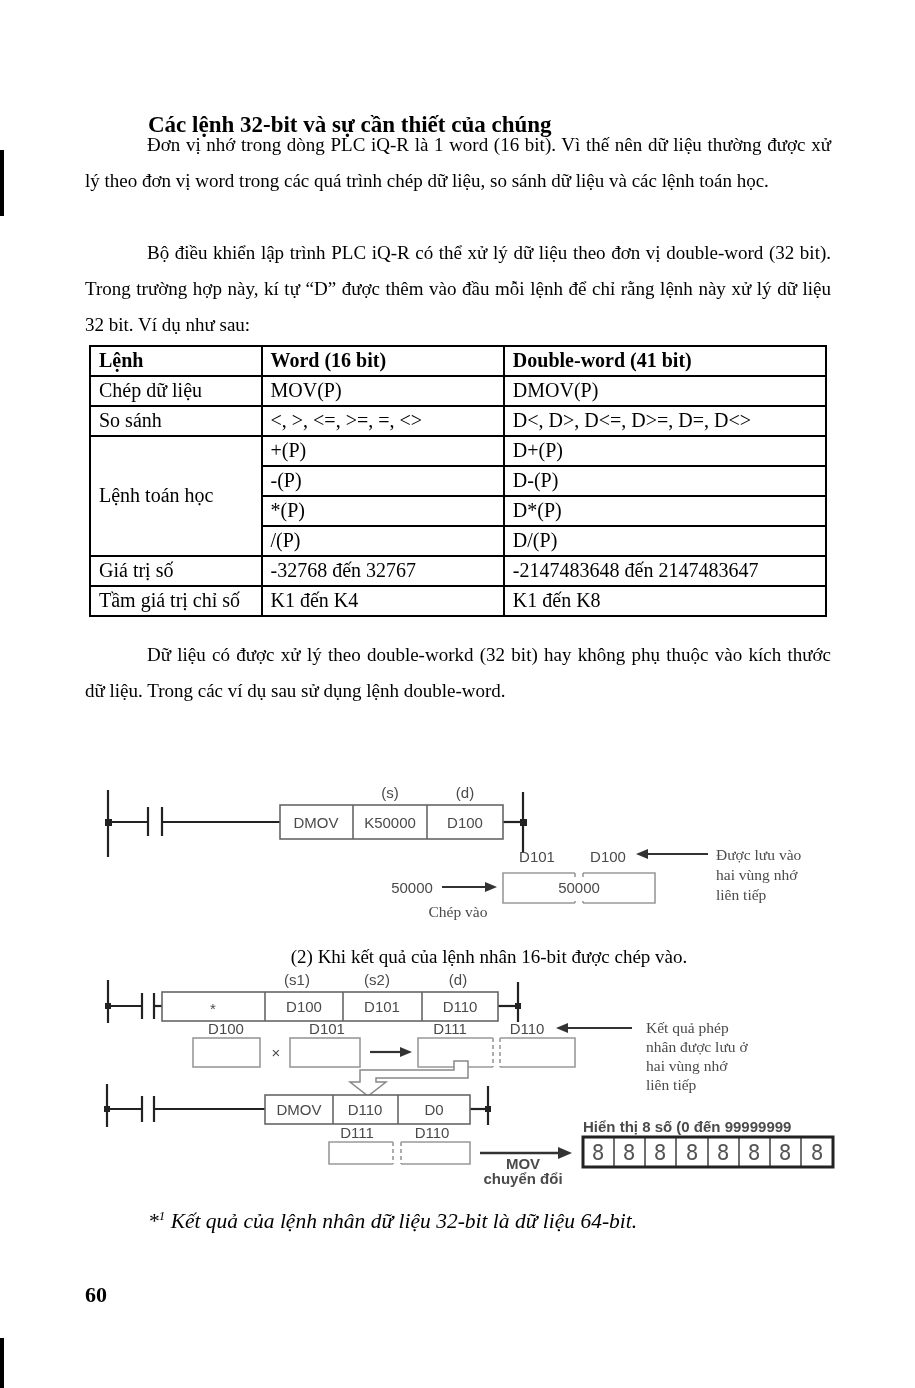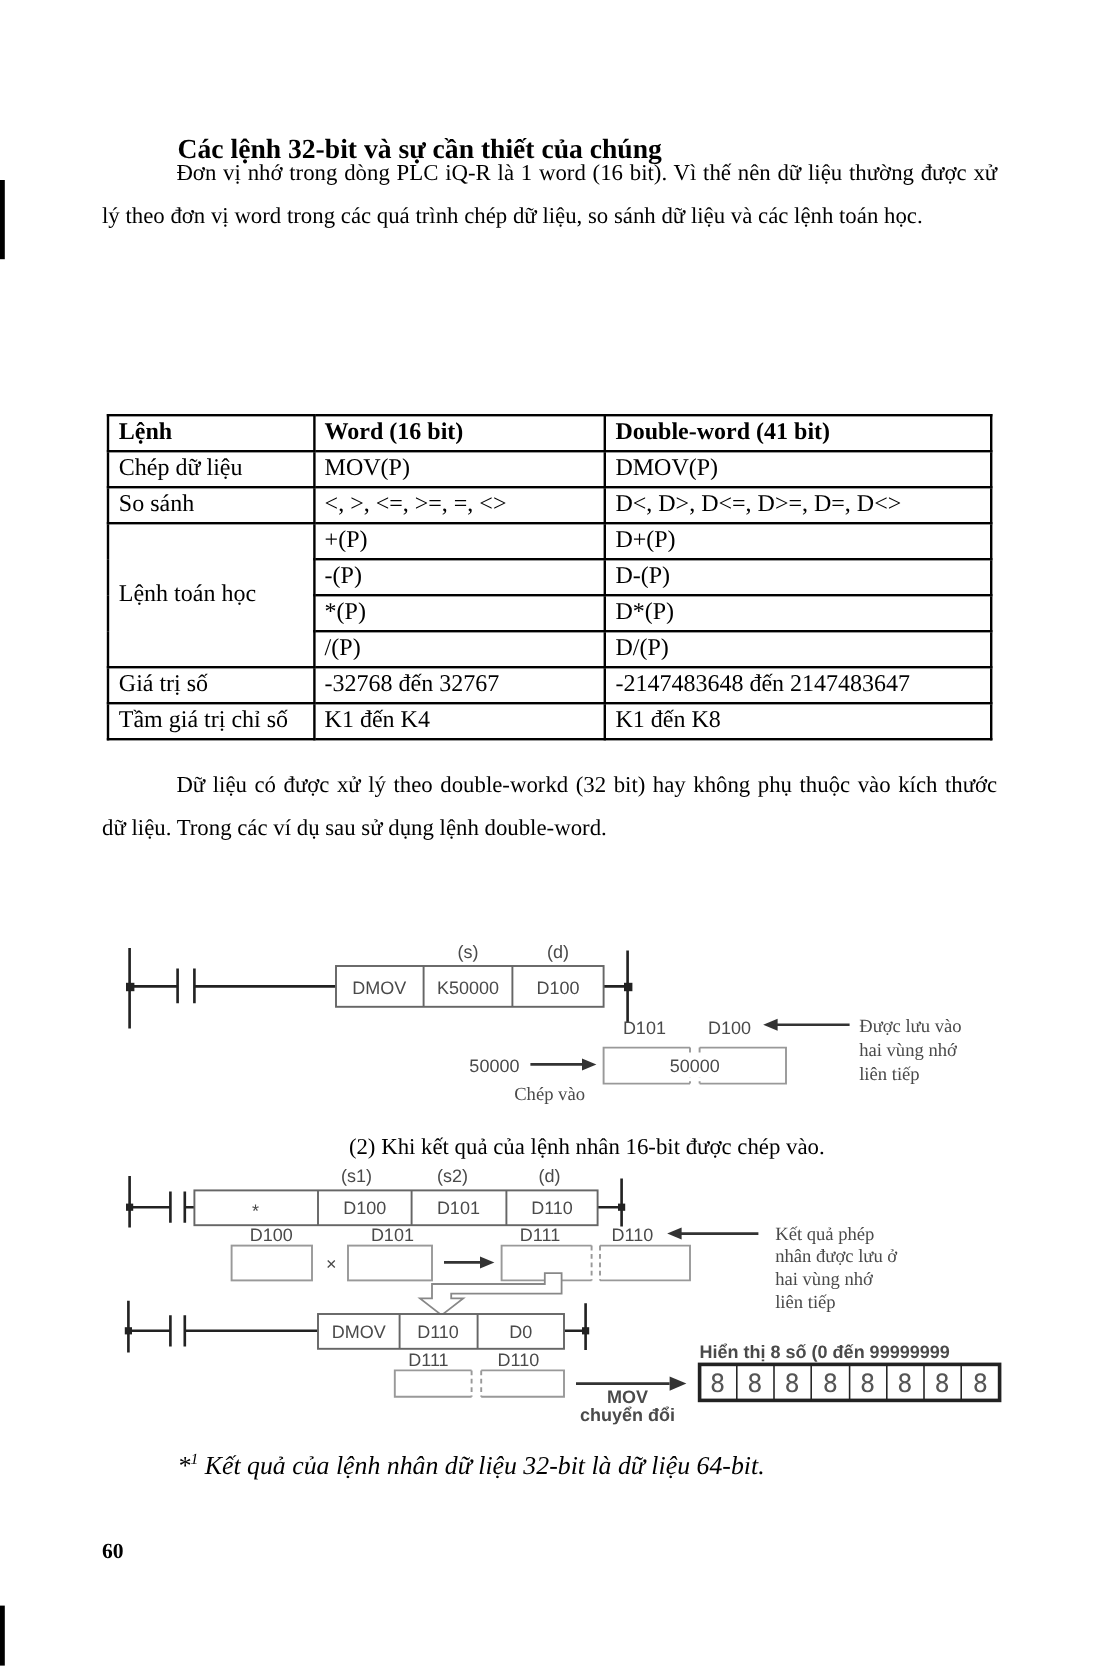--- a/index.html
+++ b/index.html
@@ -37,33 +37,34 @@
   .fig-sans  { font-family:"Liberation Sans", sans-serif; fill:#4a4a4a; font-size:15px; }
   .fig-serif { font-family:"Liberation Serif", serif; fill:#4a4a4a; font-size:15.5px; }
   .fig-bold  { font-weight:600; }
   .seg-digit { font-family:"DejaVu Sans Mono", monospace; fill:#555; font-size:21px; }
 
   .footnote { position:absolute; left:148px; top:1208px; width:700px;
               font-size:21.5px; font-style:italic; }
   .footnote .mark { font-style:italic; }
   .footnote sup { font-size:13px; }
 
-  .pagenum { position:absolute; left:85px; top:1282px; font-size:18px; font-weight:bold; }
+  .pagenum { position:absolute; left:85px; top:1282px; font-size:22px; font-weight:bold; }
 </style>
 </head>
 <body>
 
 <div class="page">
 
   <div class="artifact" style="left:0;top:150px;width:4px;height:66px;"></div>
   <div class="artifact" style="left:0;top:1338px;width:4px;height:50px;"></div>
 
   <div class="heading">Các lệnh 32-bit và sự cần thiết của chúng</div>
 
   <div class="para" id="p1">Đơn vị nhớ trong dòng PLC iQ-R là 1 word (16 bit). Vì thế nên dữ liệu thường được xử lý theo đơn vị word trong các quá trình chép dữ liệu, so sánh dữ liệu và các lệnh toán học.</div>
+  <div class="para" id="p2">Bộ điều khiển lập trình PLC iQ-R có thể xử lý dữ liệu theo đơn vị double-word (32 bit). Trong trường hợp này, kí tự “D” được thêm vào đầu mỗi lệnh để chỉ rằng lệnh này xử lý dữ liệu 32 bit. Ví dụ như sau:</div>
 
   <table class="cmp">
     <tbody>
         <tr>
       <th class="c1">Lệnh</th>
       <th class="c2">Word (16 bit)</th>
       <th class="c3">Double-word (41 bit)</th>
     </tr>
     <tr>
       <td class="c1">Chép dữ liệu</td>

